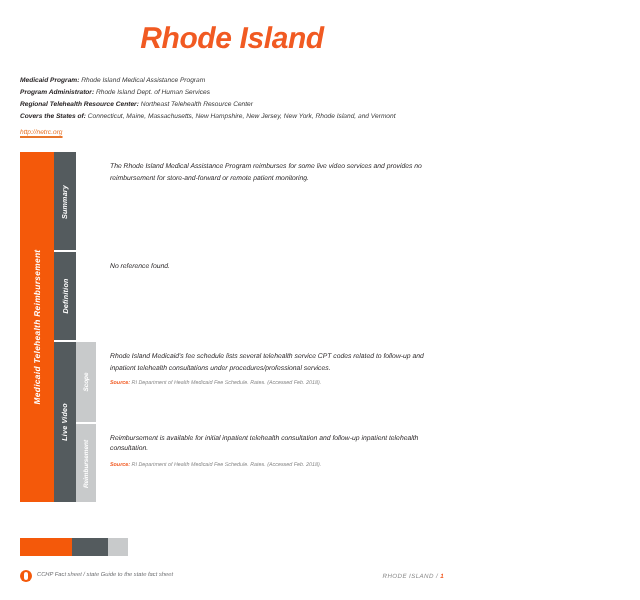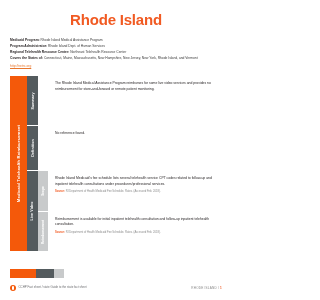--- a/index.html
+++ b/index.html
@@ -8,20 +8,21 @@
     background:#ffffff;
     font-family:"Liberation Sans", sans-serif;
     color:#231f20;
     -webkit-font-smoothing:antialiased;
   }
   .page{
     position:relative;width:232px;height:300px;
     box-sizing:border-box;
     padding:0 10px;
     background:#ffffff;
+    font-style:italic;
   }
 
   
   .title{
     text-align:center;
     color:#F15A22;
     font-weight:bold;
     font-size:15px;
     letter-spacing:-0.2px;
     padding-top:12px;

